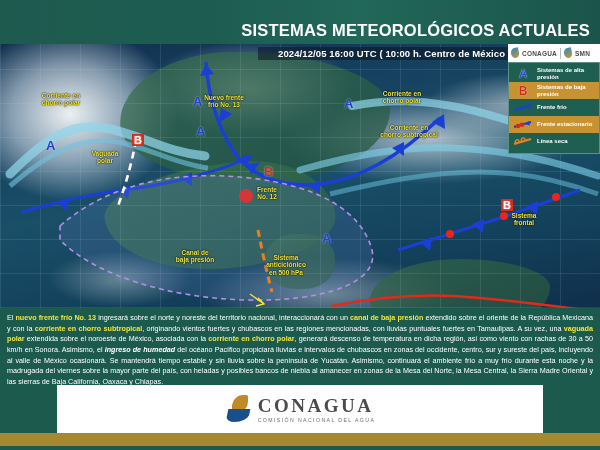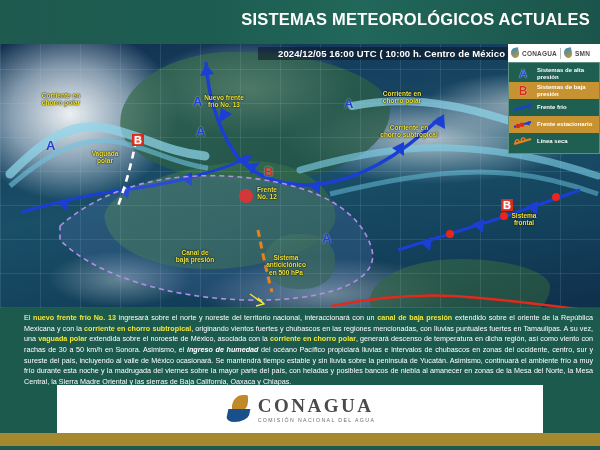--- a/index.html
+++ b/index.html
@@ -17,21 +17,21 @@
     overflow: hidden;
   }
 
   
   .header {
     position: absolute; left: 0; top: 0;
     width: 600px; height: 44px;
     background: linear-gradient(90deg,#1f5a4f 0%, #1d5d51 35%, #21675a 60%, #1b544a 100%);
   }
   .header-title {
-    position: absolute; right: 10px; top: 10px;
+    position: absolute; right: 10px; top: 21px;
     font-size: 16.5px; font-weight: bold; color: #ffffff;
     letter-spacing: .2px; white-space: nowrap;
   }
   .header-sub {
     position: absolute; right: 10px; top: 25px;
     font-size: 10.5px; color: #e9f1ee; white-space: nowrap;
   }
 
   
   .map {
@@ -154,21 +154,21 @@
   }
   .mletter.a { color: #2340d8; }
   .mletter.b { color: #ffffff; background: #d62a1c; padding: 0 2px; font-size: 11px; }
   .mletter.bplain { color: #d62a1c; }
 
   
   .textblock {
     position: absolute; left: 0; top: 308px;
     width: 600px; height: 77px;
     background: #1d5a4e;
-    padding: 5px 7px 0 24px;
+    padding: 5px 7px 0 7px;
   }
   .para {
     font-size: 7.2px; line-height: 1.48; color: #ffffff;
     text-align: justify;
   }
   .para b { color: #f2e63c; }
   .para i { color: #ffffff; font-style: italic; font-weight: bold; }
 
   
   .footer {

